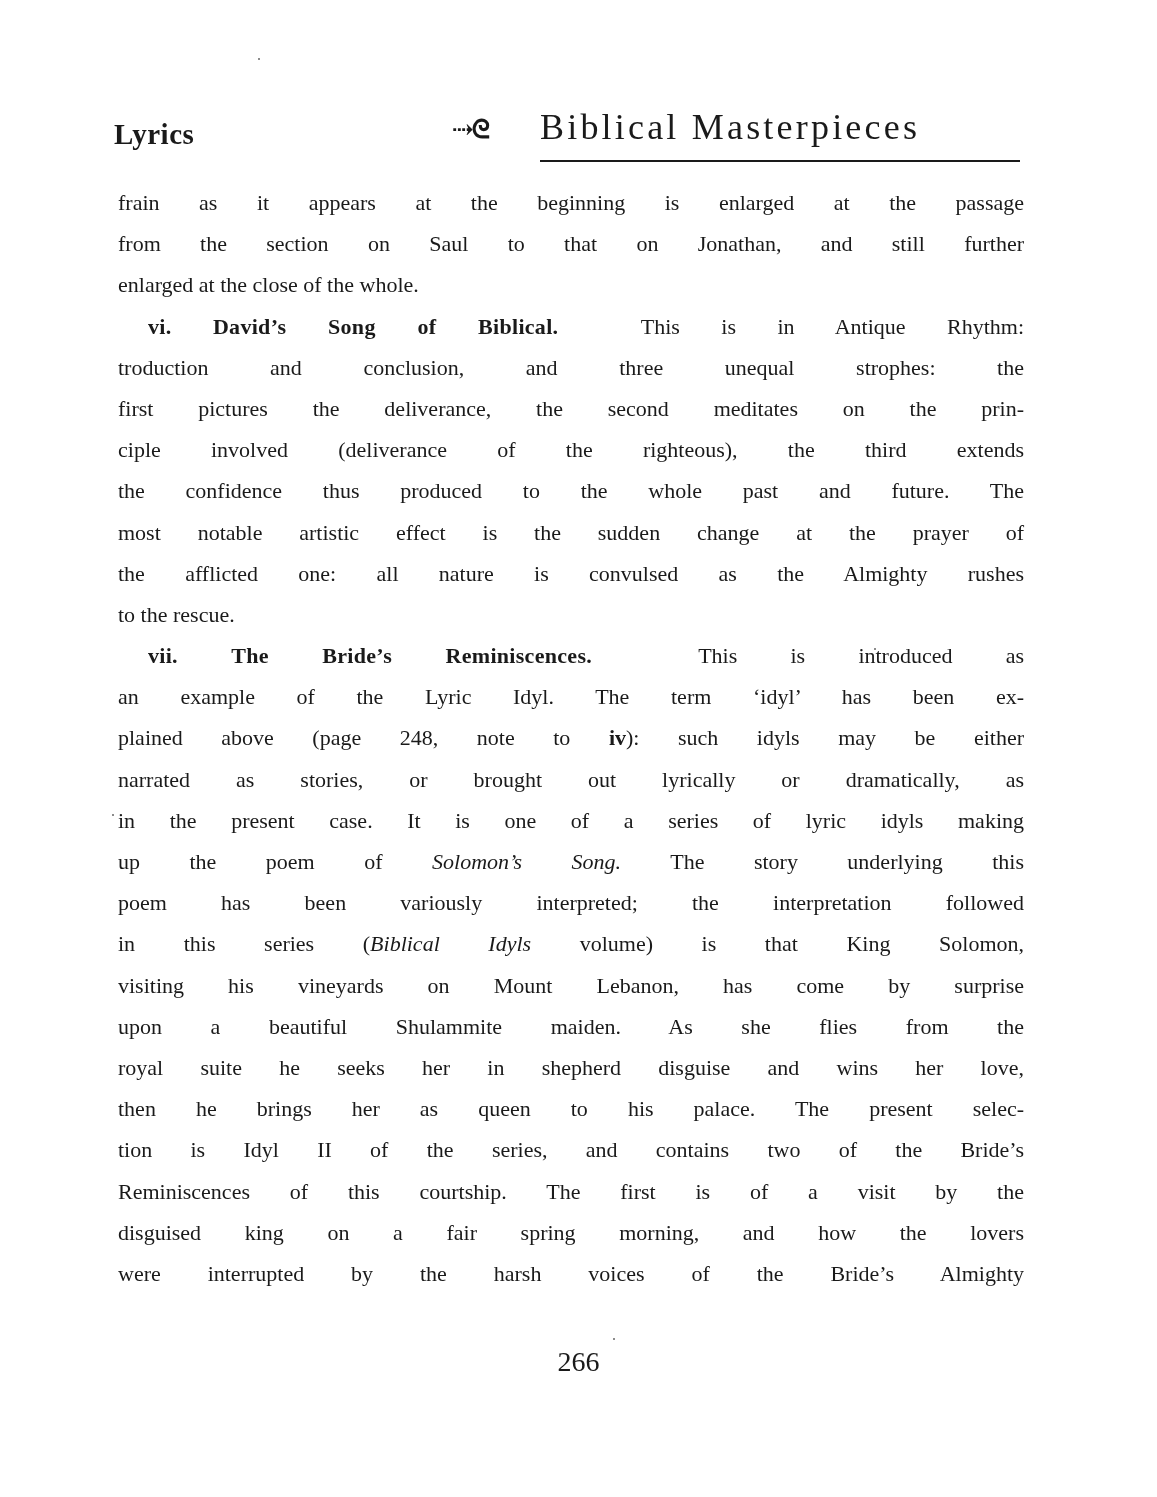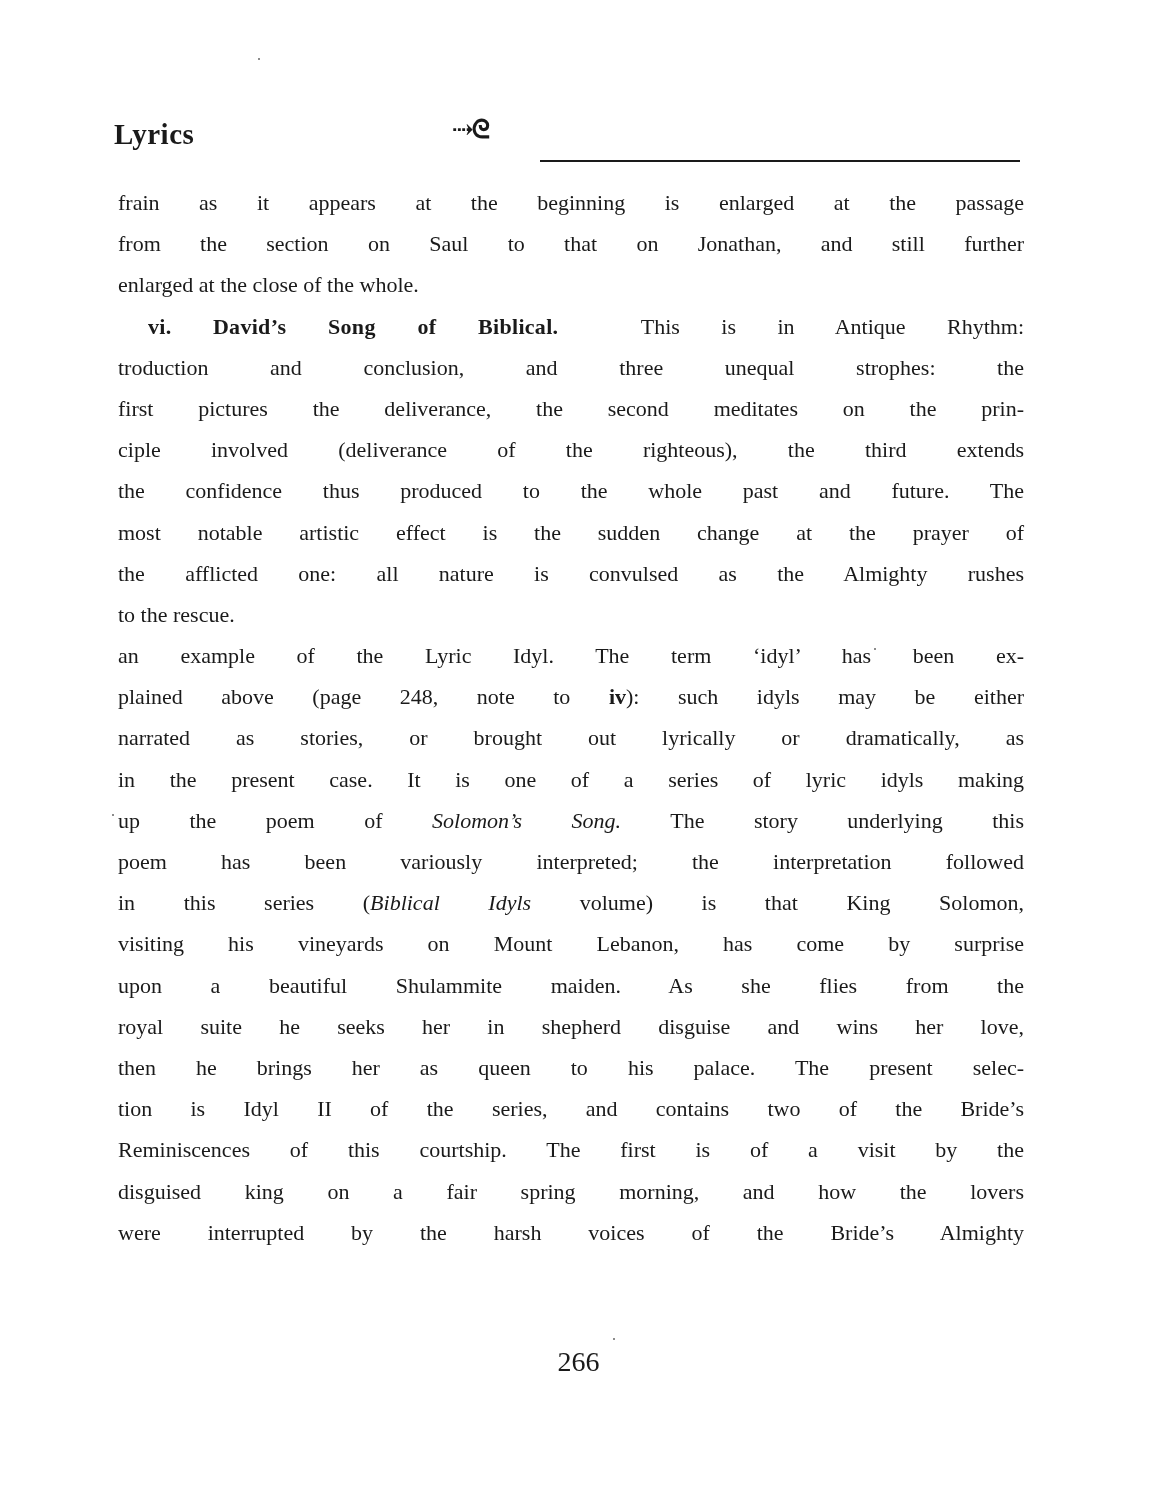--- a/index.html
+++ b/index.html
@@ -111,20 +111,21 @@
   </style>
 </head>
 <body>
 
 <div class="page">
 
   <div class="running-head">
     <span class="section-label">Lyrics</span>
     <div class="book-title-wrap">
       <span class="ornament">⇢ᘓ</span>
+      <span class="book-title">Biblical Masterpieces</span>
       <div class="title-rule"></div>
     </div>
   </div>
 
   <div class="body-text">
 
     <div>
       <span class="line">frain as it appears at the beginning is enlarged at the passage</span>
       <span class="line">from the section on Saul to that on Jonathan, and still further</span>
       <span class="line last">enlarged at the close of the whole.</span>
@@ -135,20 +136,21 @@
       <span class="line">troduction and conclusion, and three unequal strophes: the</span>
       <span class="line">first pictures the deliverance, the second meditates on the prin-</span>
       <span class="line">ciple involved (deliverance of the righteous), the third extends</span>
       <span class="line">the confidence thus produced to the whole past and future.  The</span>
       <span class="line">most notable artistic effect is the sudden change at the prayer of</span>
       <span class="line">the afflicted one: all nature is convulsed as the Almighty rushes</span>
       <span class="line last">to the rescue.</span>
     </div>
 
     <div>
+      <span class="line indent"><span class="heading-run">vii.</span> <span class="heading-run">The Bride’s Reminiscences.</span>&nbsp; <span>This is introduced as</span></span>
       <span class="line">an example of the Lyric Idyl.  The term ‘idyl’ has been ex-</span>
       <span class="line"><span>plained above (page 248, note to </span><b>iv</b><span>): such idyls may be either</span></span>
       <span class="line">narrated as stories, or brought out lyrically or dramatically, as</span>
       <span class="line">in the present case.  It is one of a series of lyric idyls making</span>
       <span class="line"><span>up the poem of </span><span class="italic">Solomon’s Song.</span><span> The story underlying this</span></span>
       <span class="line">poem has been variously interpreted; the interpretation followed</span>
       <span class="line"><span>in this series (</span><span class="italic">Biblical Idyls</span><span> volume) is that King Solomon,</span></span>
       <span class="line">visiting his vineyards on Mount Lebanon, has come by surprise</span>
       <span class="line">upon a beautiful Shulammite maiden.  As she flies from the</span>
       <span class="line">royal suite he seeks her in shepherd disguise and wins her love,</span>

